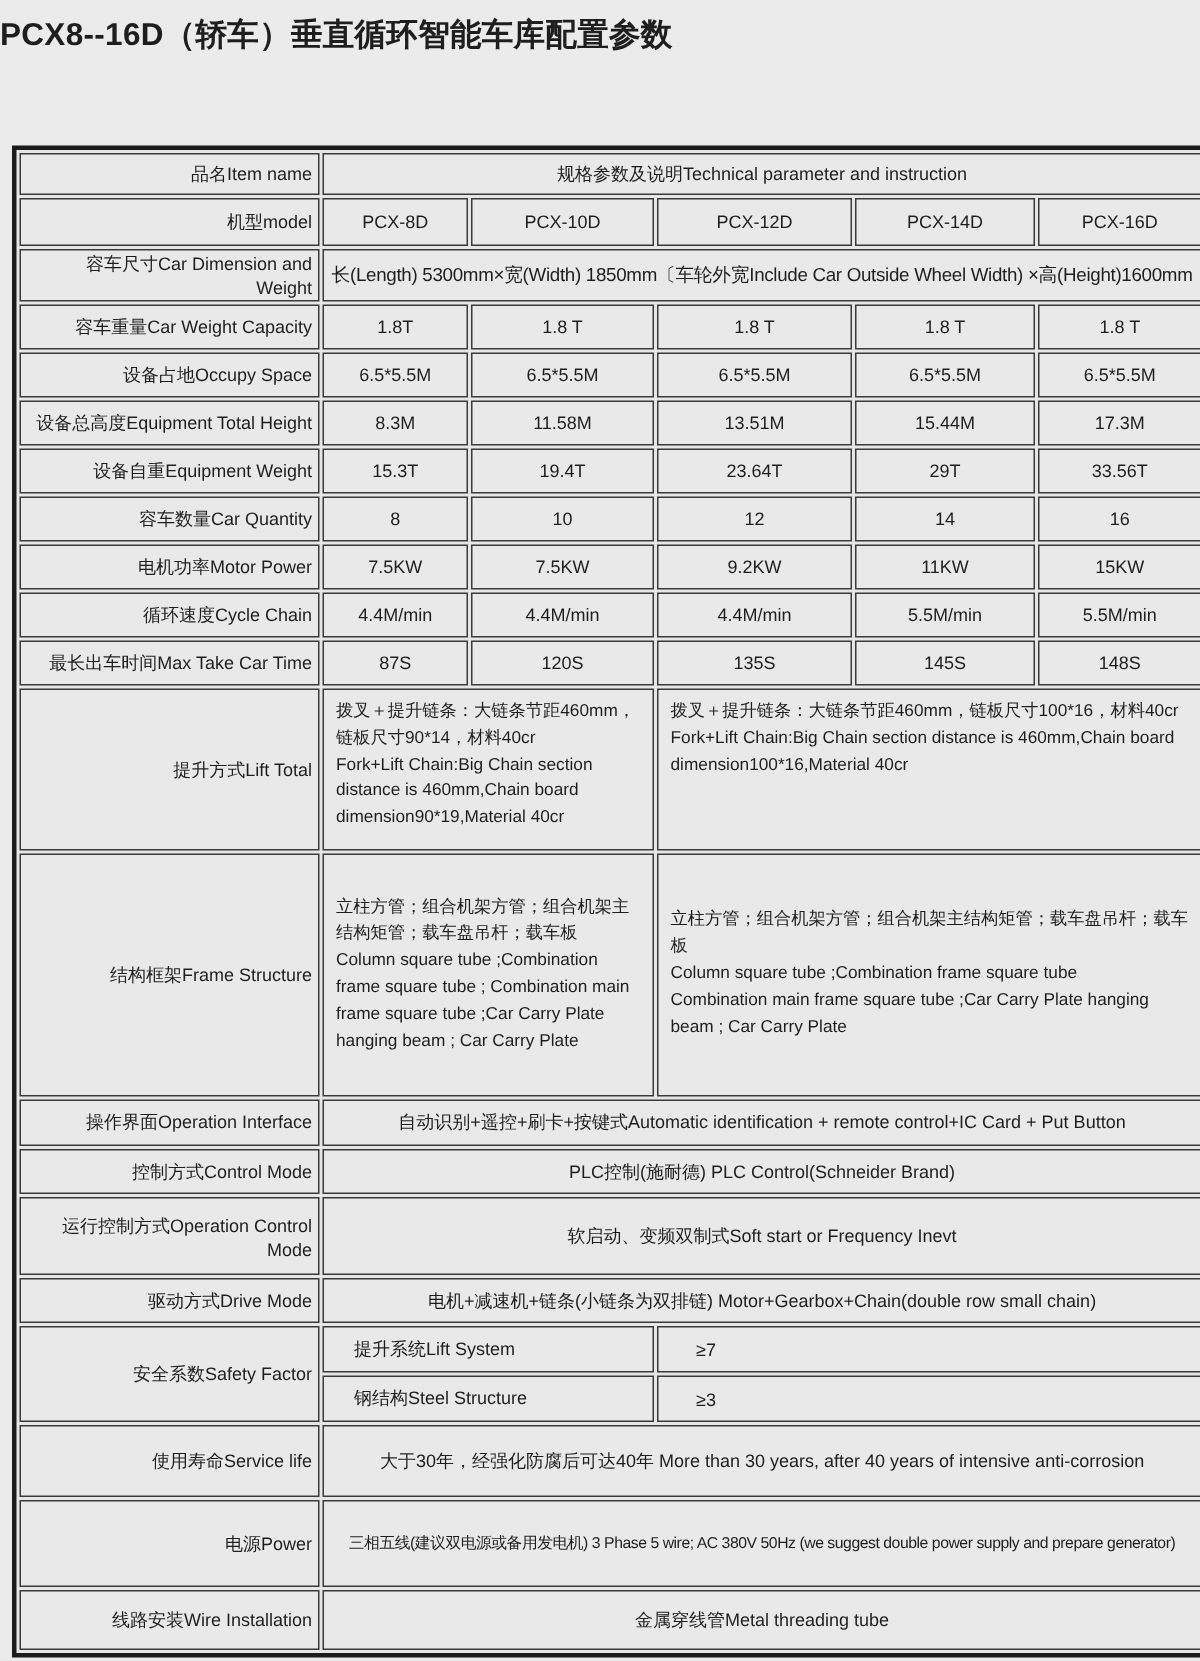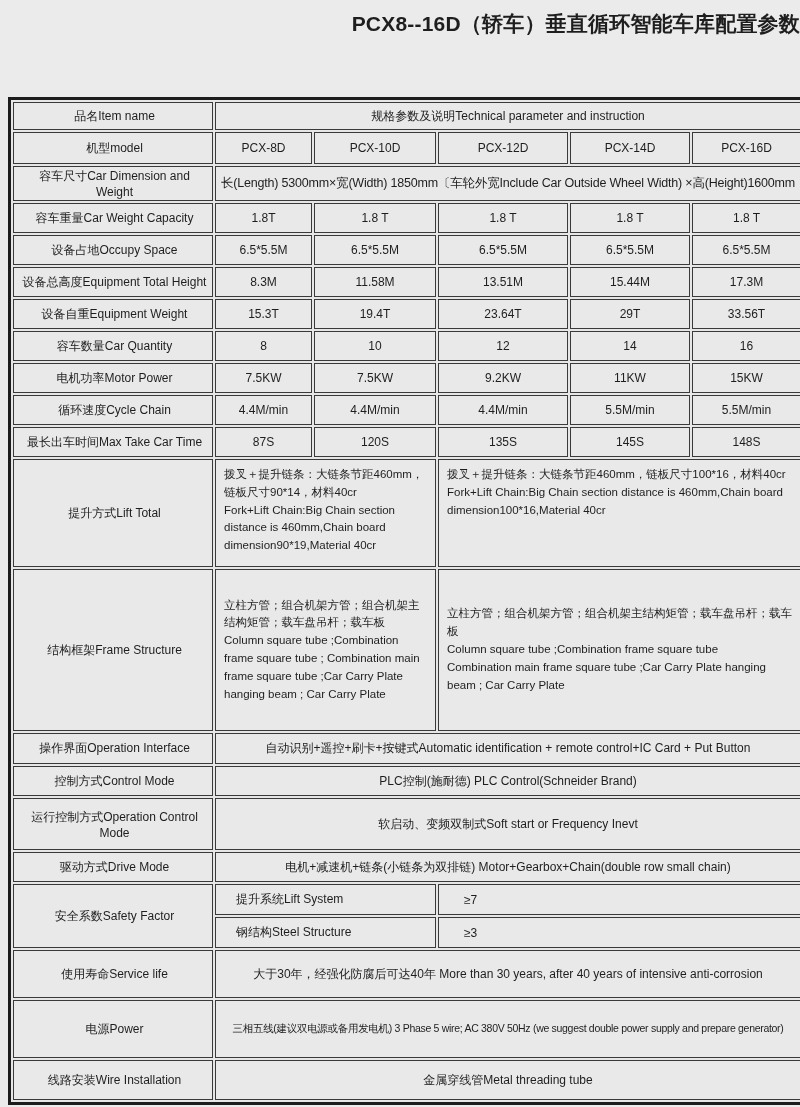--- a/index.html
+++ b/index.html
@@ -4,41 +4,41 @@
 <style>
   html,body { margin:0; padding:0; }
   body {
     width:800px; height:1107px;
     background:#ebebeb;
     font-family:"Liberation Sans","DejaVu Sans",sans-serif;
     color:#1e1e1e;
   }
   .page { position:relative; width:800px; height:1107px; overflow:hidden; }
 
-  .titles { text-align:right; padding-top:11px; line-height:1.25; }
+  .titles { text-align:left; padding-top:11px; line-height:1.25; }
   .t1 { font-size:21px; font-weight:700; letter-spacing:0.2px; }
   .t2 { font-size:20px; font-weight:700; margin-top:3px; letter-spacing:-0.2px; }
 
   table.spec {
     position:absolute; left:8px; top:97px;
     width:784px; height:1003px;
     border-collapse:separate; border-spacing:2px;
     table-layout:fixed;
     border:3px solid #1c1c1c;
     background:#e6e6e6;
   }
   td {
     border:1px solid #3a3a3a;
     background:#e9e9e9;
     font-size:12px;
     padding:1px 4px;
     overflow:hidden;
     vertical-align:middle;
   }
-  td.lab  { text-align:center; padding-left:7px; }
+  td.lab  { text-align:right; padding-left:7px; }
   td.ctr  { text-align:center; }
   td.desc {
     text-align:left; vertical-align:top;
     font-size:11.5px; line-height:1.55;
     padding:6px 8px;
     white-space:pre-line;
   }
   td.desc-mid { vertical-align:middle; }
   td.sublab { text-align:left; padding-left:20px; }
   td.subval { text-align:left; padding-left:25px; }

